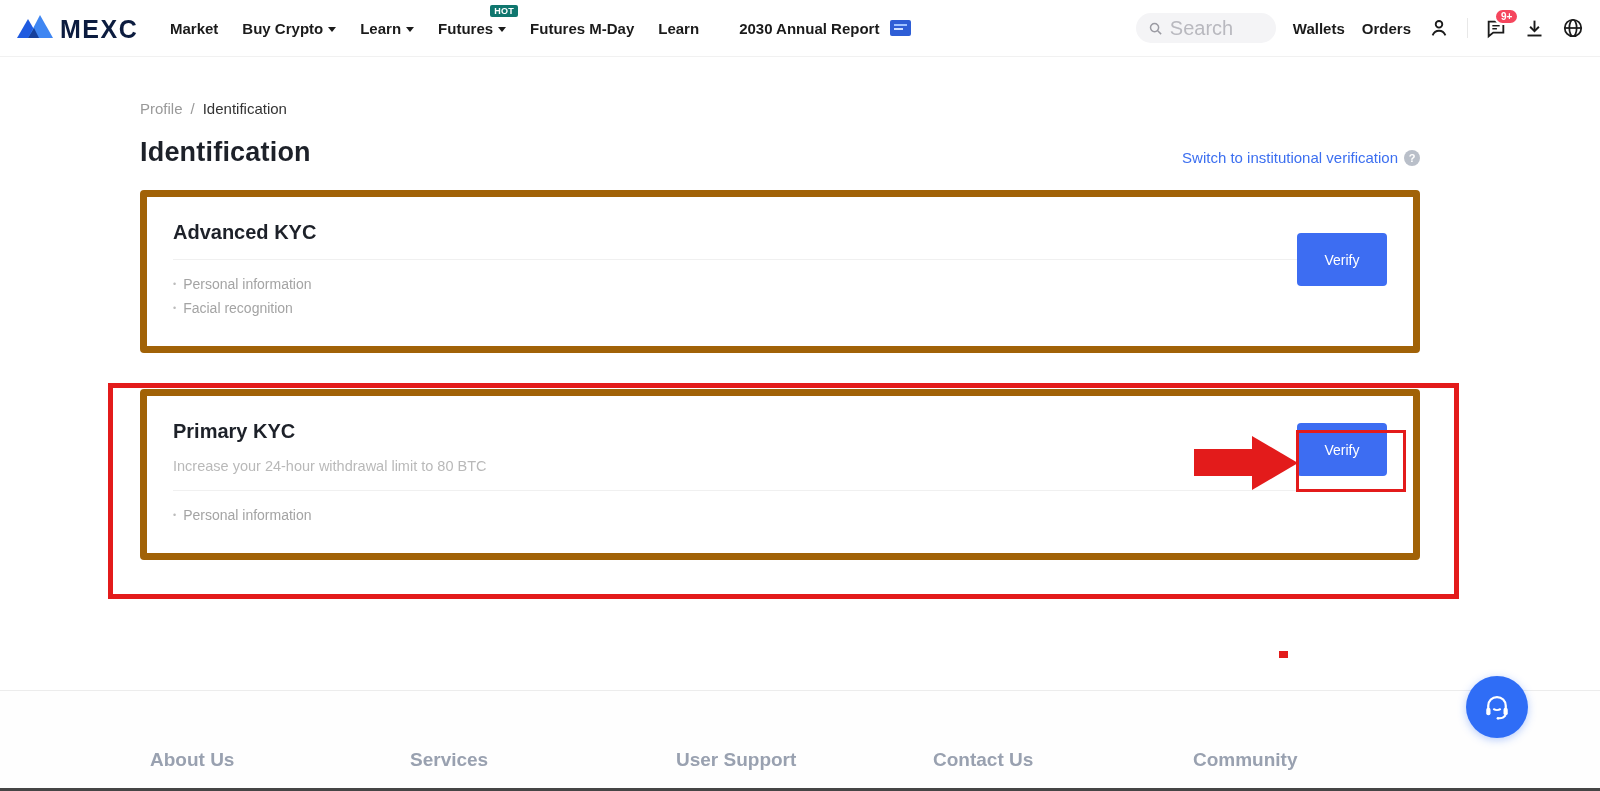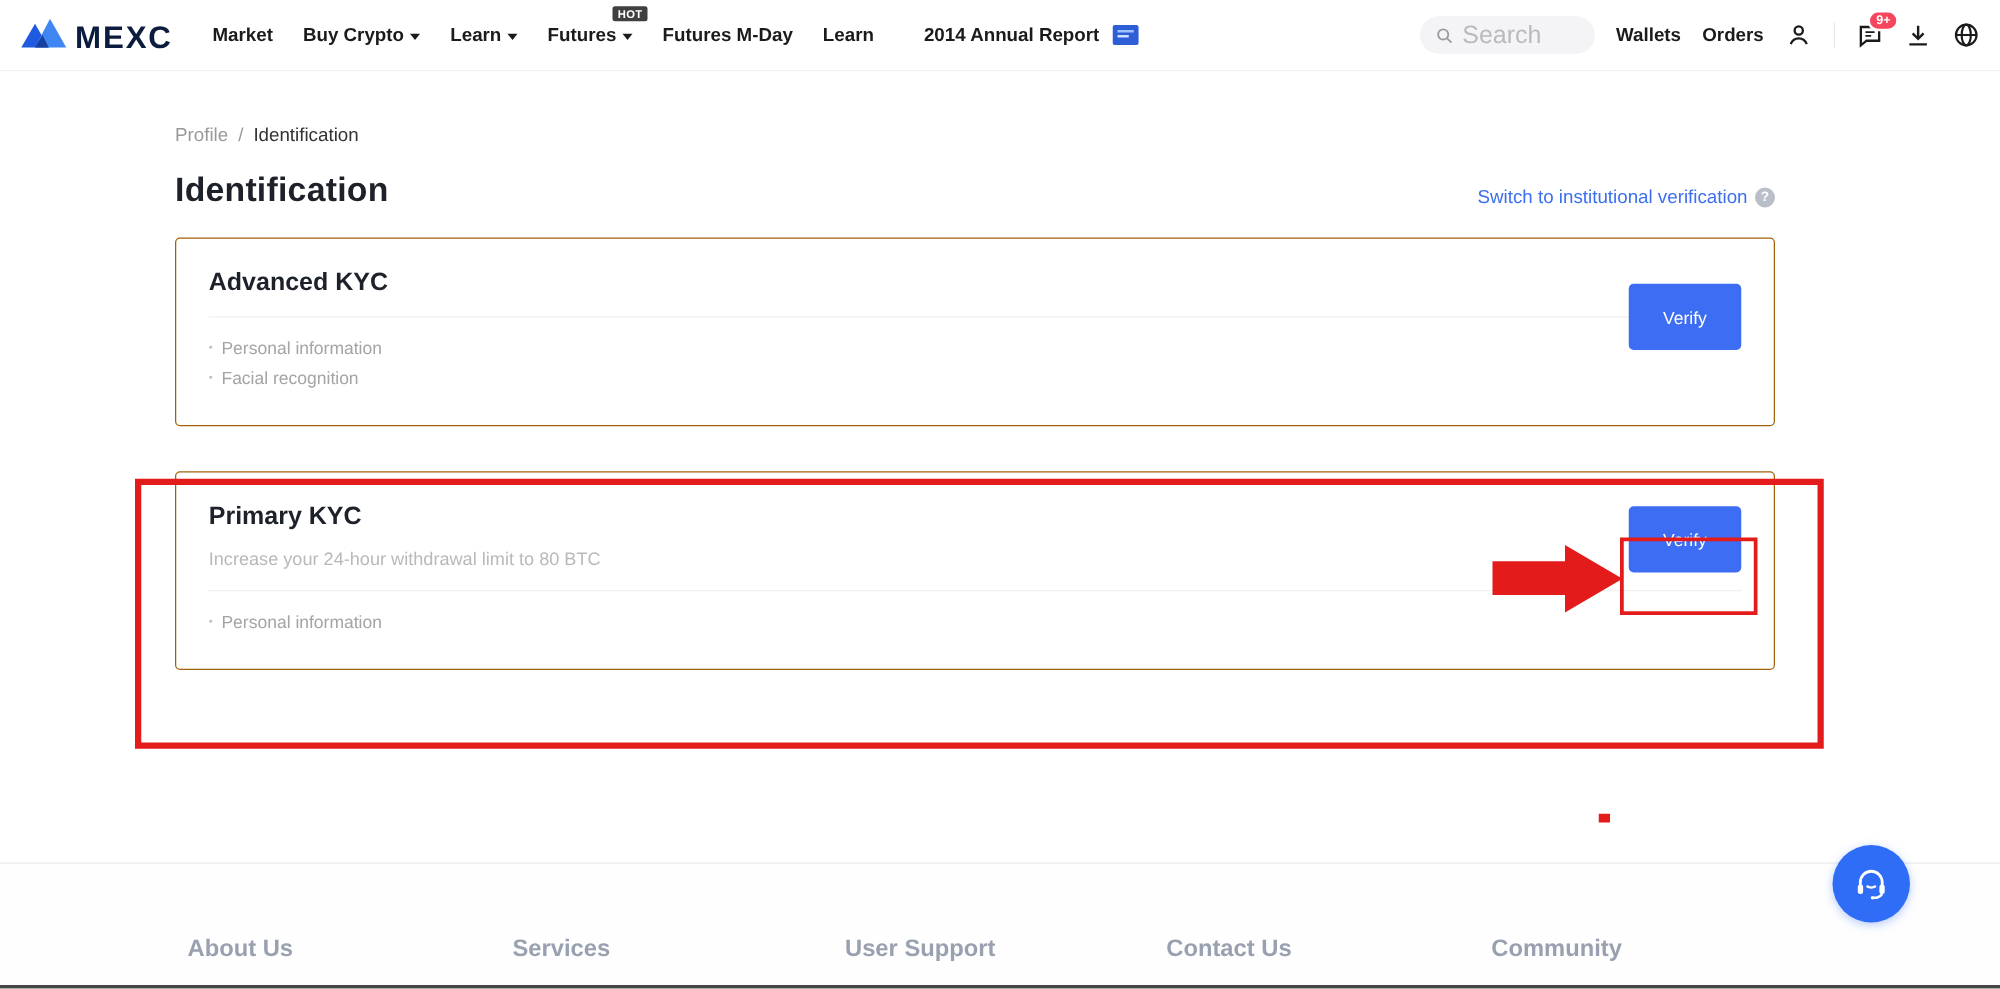--- a/index.html
+++ b/index.html
@@ -6,21 +6,21 @@
   body { background:#e9e9e9; font-family:"Liberation Sans", sans-serif; }
   .page { position:relative; width:1600px; height:791px; background:#ffffff; overflow:hidden; margin:0 auto; }
 
   
   .header { height:57px; display:flex; align-items:center; padding:0 16px 0 14px; background:#fff; border-bottom:1px solid #f1f1f1; }
   .logo { display:flex; align-items:center; margin-right:20px; cursor:pointer; }
   .logo svg { display:block; }
   .nav { display:flex; align-items:center; gap:24px; }
   .nav-item { position:relative; font-size:15px; font-weight:600; color:#1b1b1b; cursor:pointer; white-space:nowrap; display:flex; align-items:center; gap:5px; }
   .caret { width:0; height:0; border-left:4px solid transparent; border-right:4px solid transparent; border-top:5px solid #1b1b1b; margin-top:2px; }
-  .hot-badge { position:absolute; top:-15px; right:-12px; background:#404040; color:#fff; font-size:9px; font-weight:700; padding:1px 4px; border-radius:2px; letter-spacing:.3px;text-align:center; }
+  .hot-badge { position:absolute; top:-15px; right:-12px; background:#0f766e; color:#fff; font-size:9px; font-weight:700; padding:1px 4px; border-radius:2px; letter-spacing:.3px;text-align:center; }
   .report-icon { display:inline-block; margin-left:6px; }
   .header-right { margin-left:auto; display:flex; align-items:center; gap:17px; }
   .search-pill { display:flex; align-items:center; gap:7px; background:#f4f4f6; border-radius:16px; height:30px; width:140px; padding:0 12px; }
   .search-pill input { border:none; outline:none; background:transparent; font-size:20px; color:#555; width:90px; font-family:"Liberation Sans", sans-serif; }
   .search-pill input::placeholder { color:#b9b9bf; }
   .hdr-link { font-size:15px; font-weight:700; color:#1b1b1b; cursor:pointer; }
   .hdr-icon { display:flex; align-items:center; justify-content:center; cursor:pointer; position:relative; }
   .v-divider { width:1px; height:20px; background:#e8e8e8; }
   .notif-badge { position:absolute; top:-9px; left:9px; background:#f5465d; color:#fff; font-size:10px; font-weight:700; border-radius:9px; padding:1px 5px; border:2px solid #fff; }
 
@@ -28,21 +28,21 @@
   .main { width:1280px; margin-left:140px; }
   .breadcrumb { margin-top:43px; font-size:15px; color:#999; display:flex; gap:8px; }
   .breadcrumb .bc-parent { color:#999; cursor:pointer; }
   .breadcrumb .bc-current { color:#333; }
   .title-row { margin-top:20px; display:flex; align-items:flex-end; justify-content:space-between; }
   .page-title { font-size:27px; font-weight:700; color:#1d2129; letter-spacing:.2px; }
   .switch-wrap { display:flex; align-items:center; gap:6px; margin-bottom:2px; }
   .switch-link { color:#3c6ff0; font-size:15px; cursor:pointer; }
   .q-icon { width:16px; height:16px; border-radius:50%; background:#b9bfc9; color:#fff; font-size:11px; font-weight:700; display:inline-flex; align-items:center; justify-content:center; cursor:pointer; }
 
-  .kyc-card { position:relative; margin-top:22px; border:1px solid #a16207; border-radius:4px; padding:22px 26px 26px 26px; background:#fff; }
+  .kyc-card { position:relative; margin-top:22px; border:7px solid #a16207; border-radius:4px; padding:22px 26px 26px 26px; background:#fff; }
   .kyc-card.second { margin-top:36px; }
   .card-title { font-size:20px; font-weight:700; color:#1d2129; line-height:26px; }
   .card-subtitle { margin-top:12px; font-size:14.5px; color:#b9b9b9; line-height:20px; }
   .card-divider { margin-top:14px; border:none; border-top:1px solid #f0f0f0; height:0; }
   .req-list { list-style:none; margin-top:12px; }
   .req-list li { font-size:14px; color:#a4a4a4; line-height:24px; }
   .req-list li::before { content:"•"; font-size:9px; color:#bcbcbc; margin-right:7px; vertical-align:2px; }
   .verify-btn { position:absolute; right:26px; width:90px; height:53px; background:#3d6df2; color:#fff; border:none; border-radius:4px; font-size:14px; font-family:"Liberation Sans", sans-serif; cursor:pointer; }
   .kyc-card.first .verify-btn { top:36px; }
   .kyc-card.second .verify-btn { top:27px; }
@@ -95,21 +95,21 @@
         <span>Futures</span>
           <span class="caret"></span>
       </div>
       <div class="nav-item">
           <span>Futures M-Day</span>
         </div>
       <div class="nav-item">
           <span>Learn</span>
         </div>
       <div class="nav-item" style="margin-left:16px;">
-        <span>2014 Annual Report</span>
+        <span>2030 Annual Report</span>
         <svg class="report-icon" width="21" height="16" viewBox="0 0 21 16">
           <rect x="0" y="0" width="21" height="16" rx="2" fill="#2e5ed6"></rect>
           <rect x="4" y="4" width="13" height="2" fill="#9fc2ff"></rect>
           <rect x="4" y="8" width="9" height="2" fill="#cfe0ff"></rect>
         </svg>
       </div>
     </div>
     <div class="header-right">
       <div class="search-pill">
         <svg width="15" height="15" viewBox="0 0 24 24" fill="none" stroke="#9b9ba3" stroke-width="2.4">

